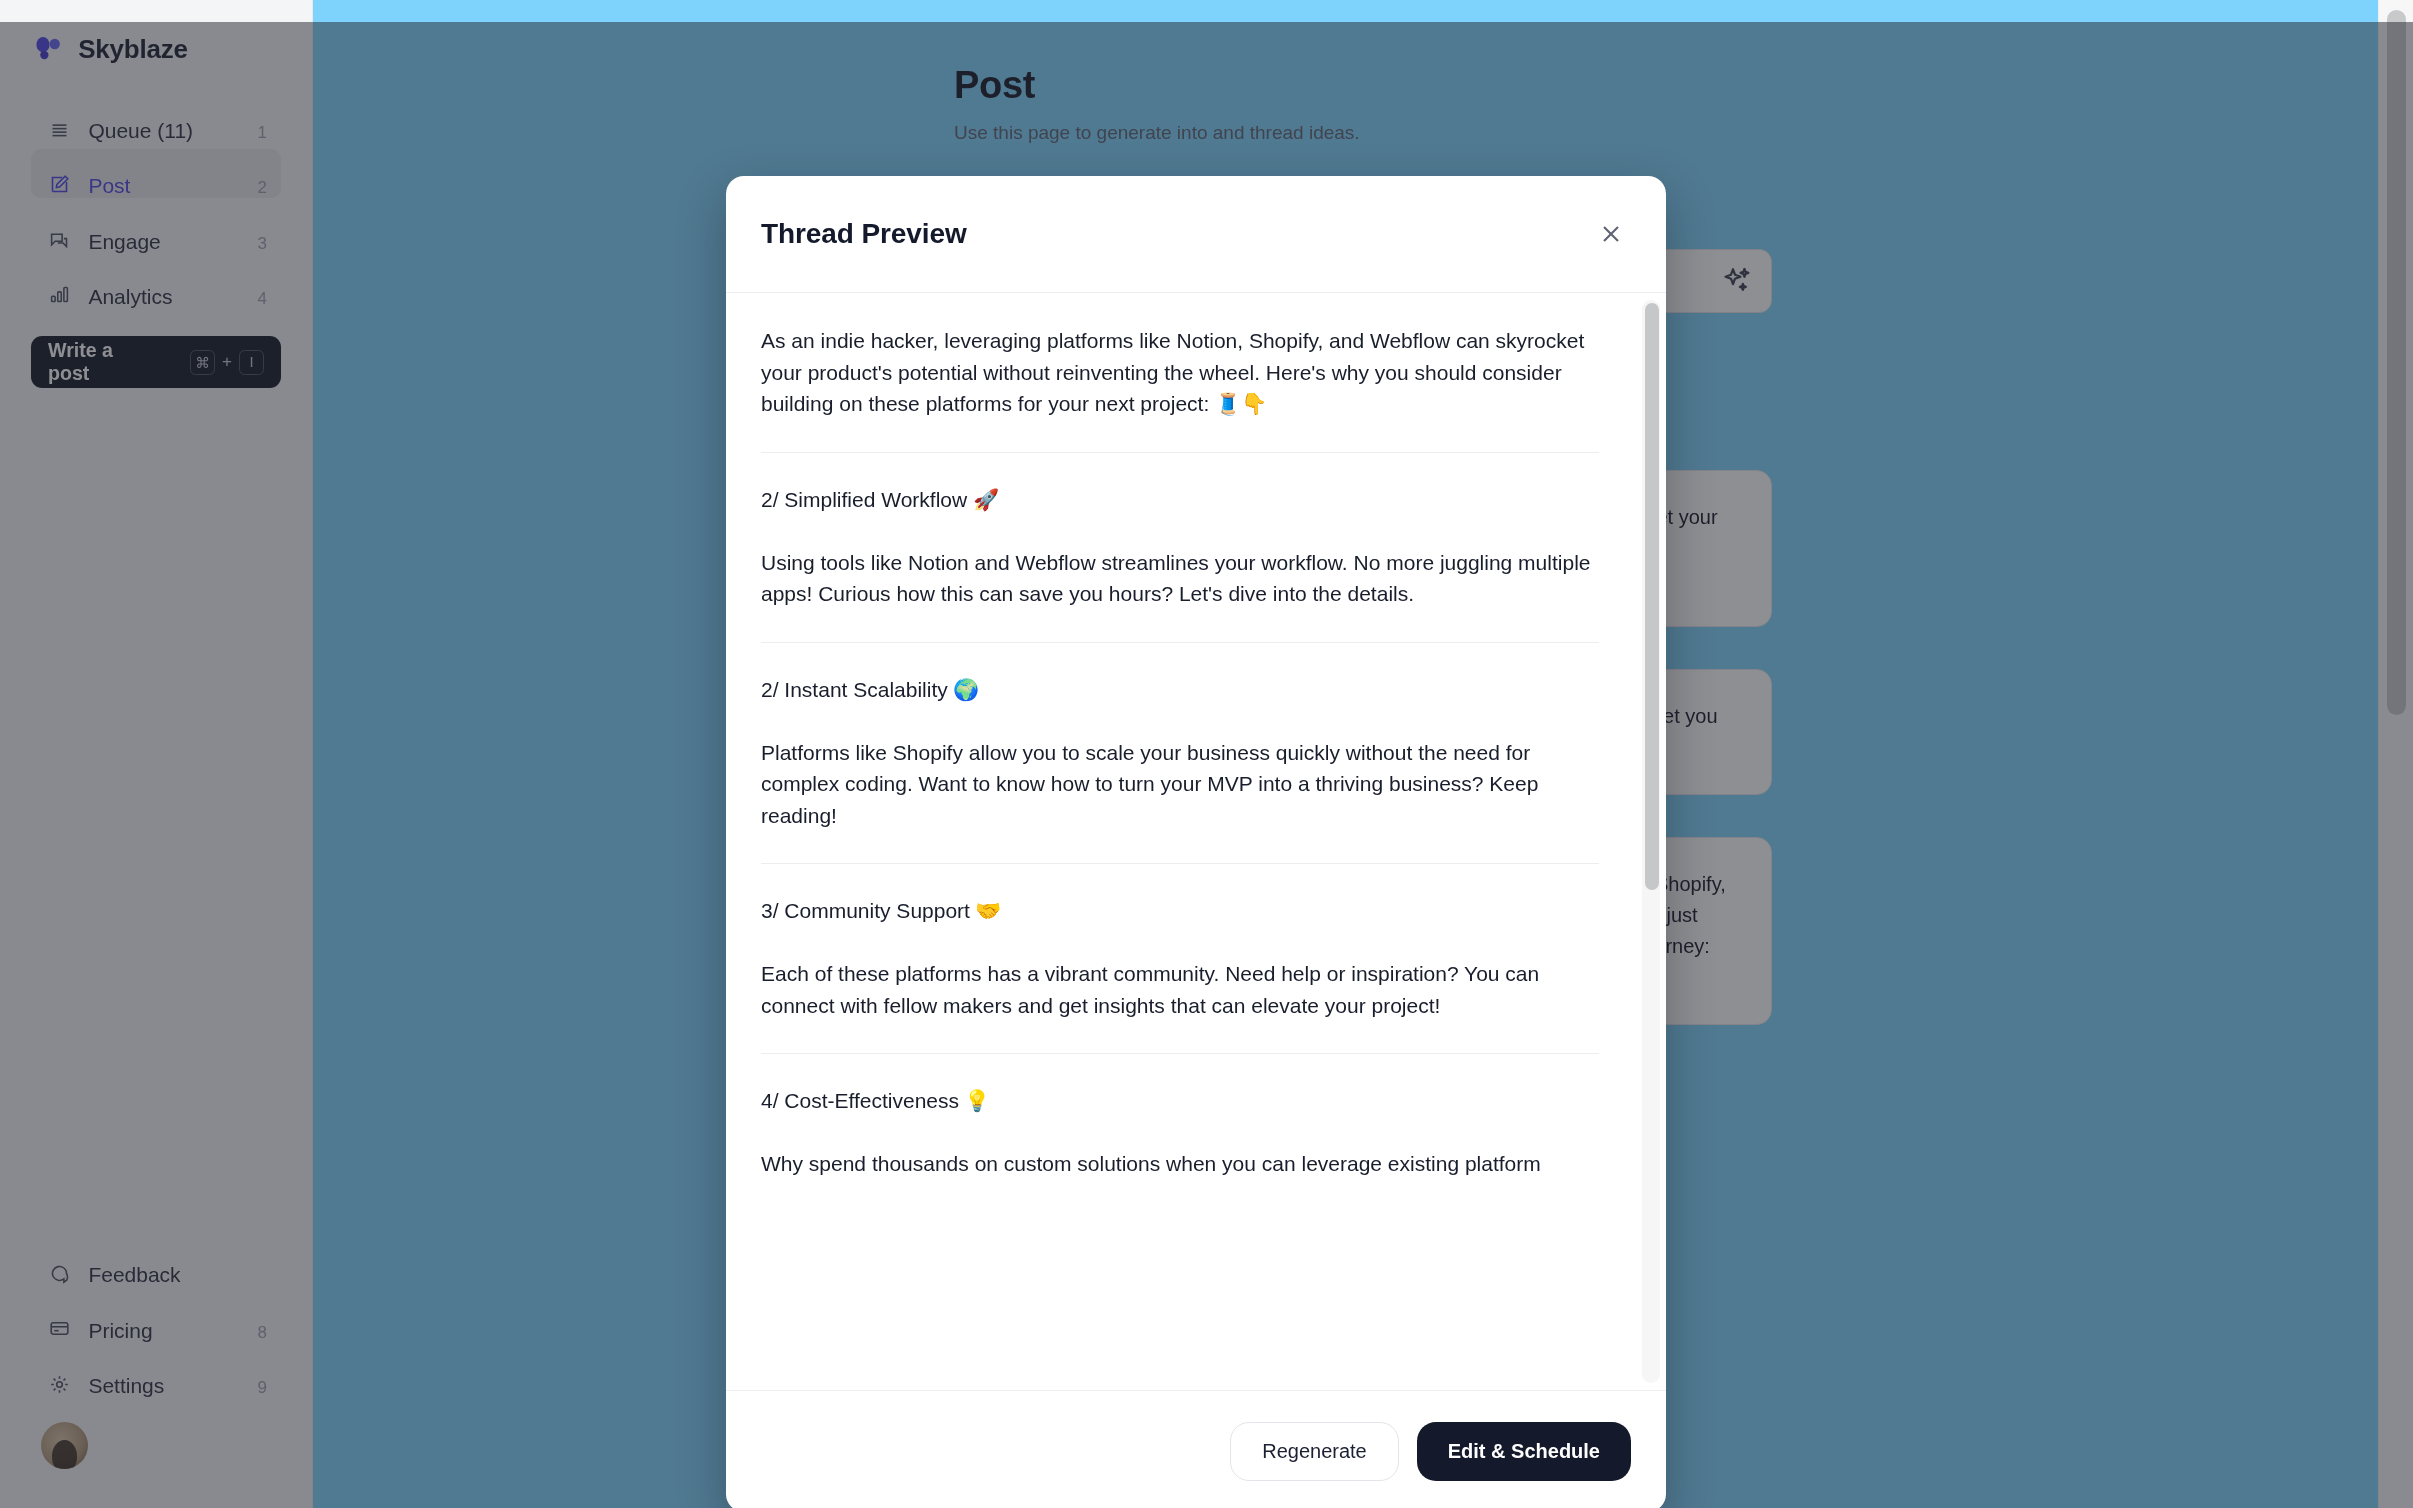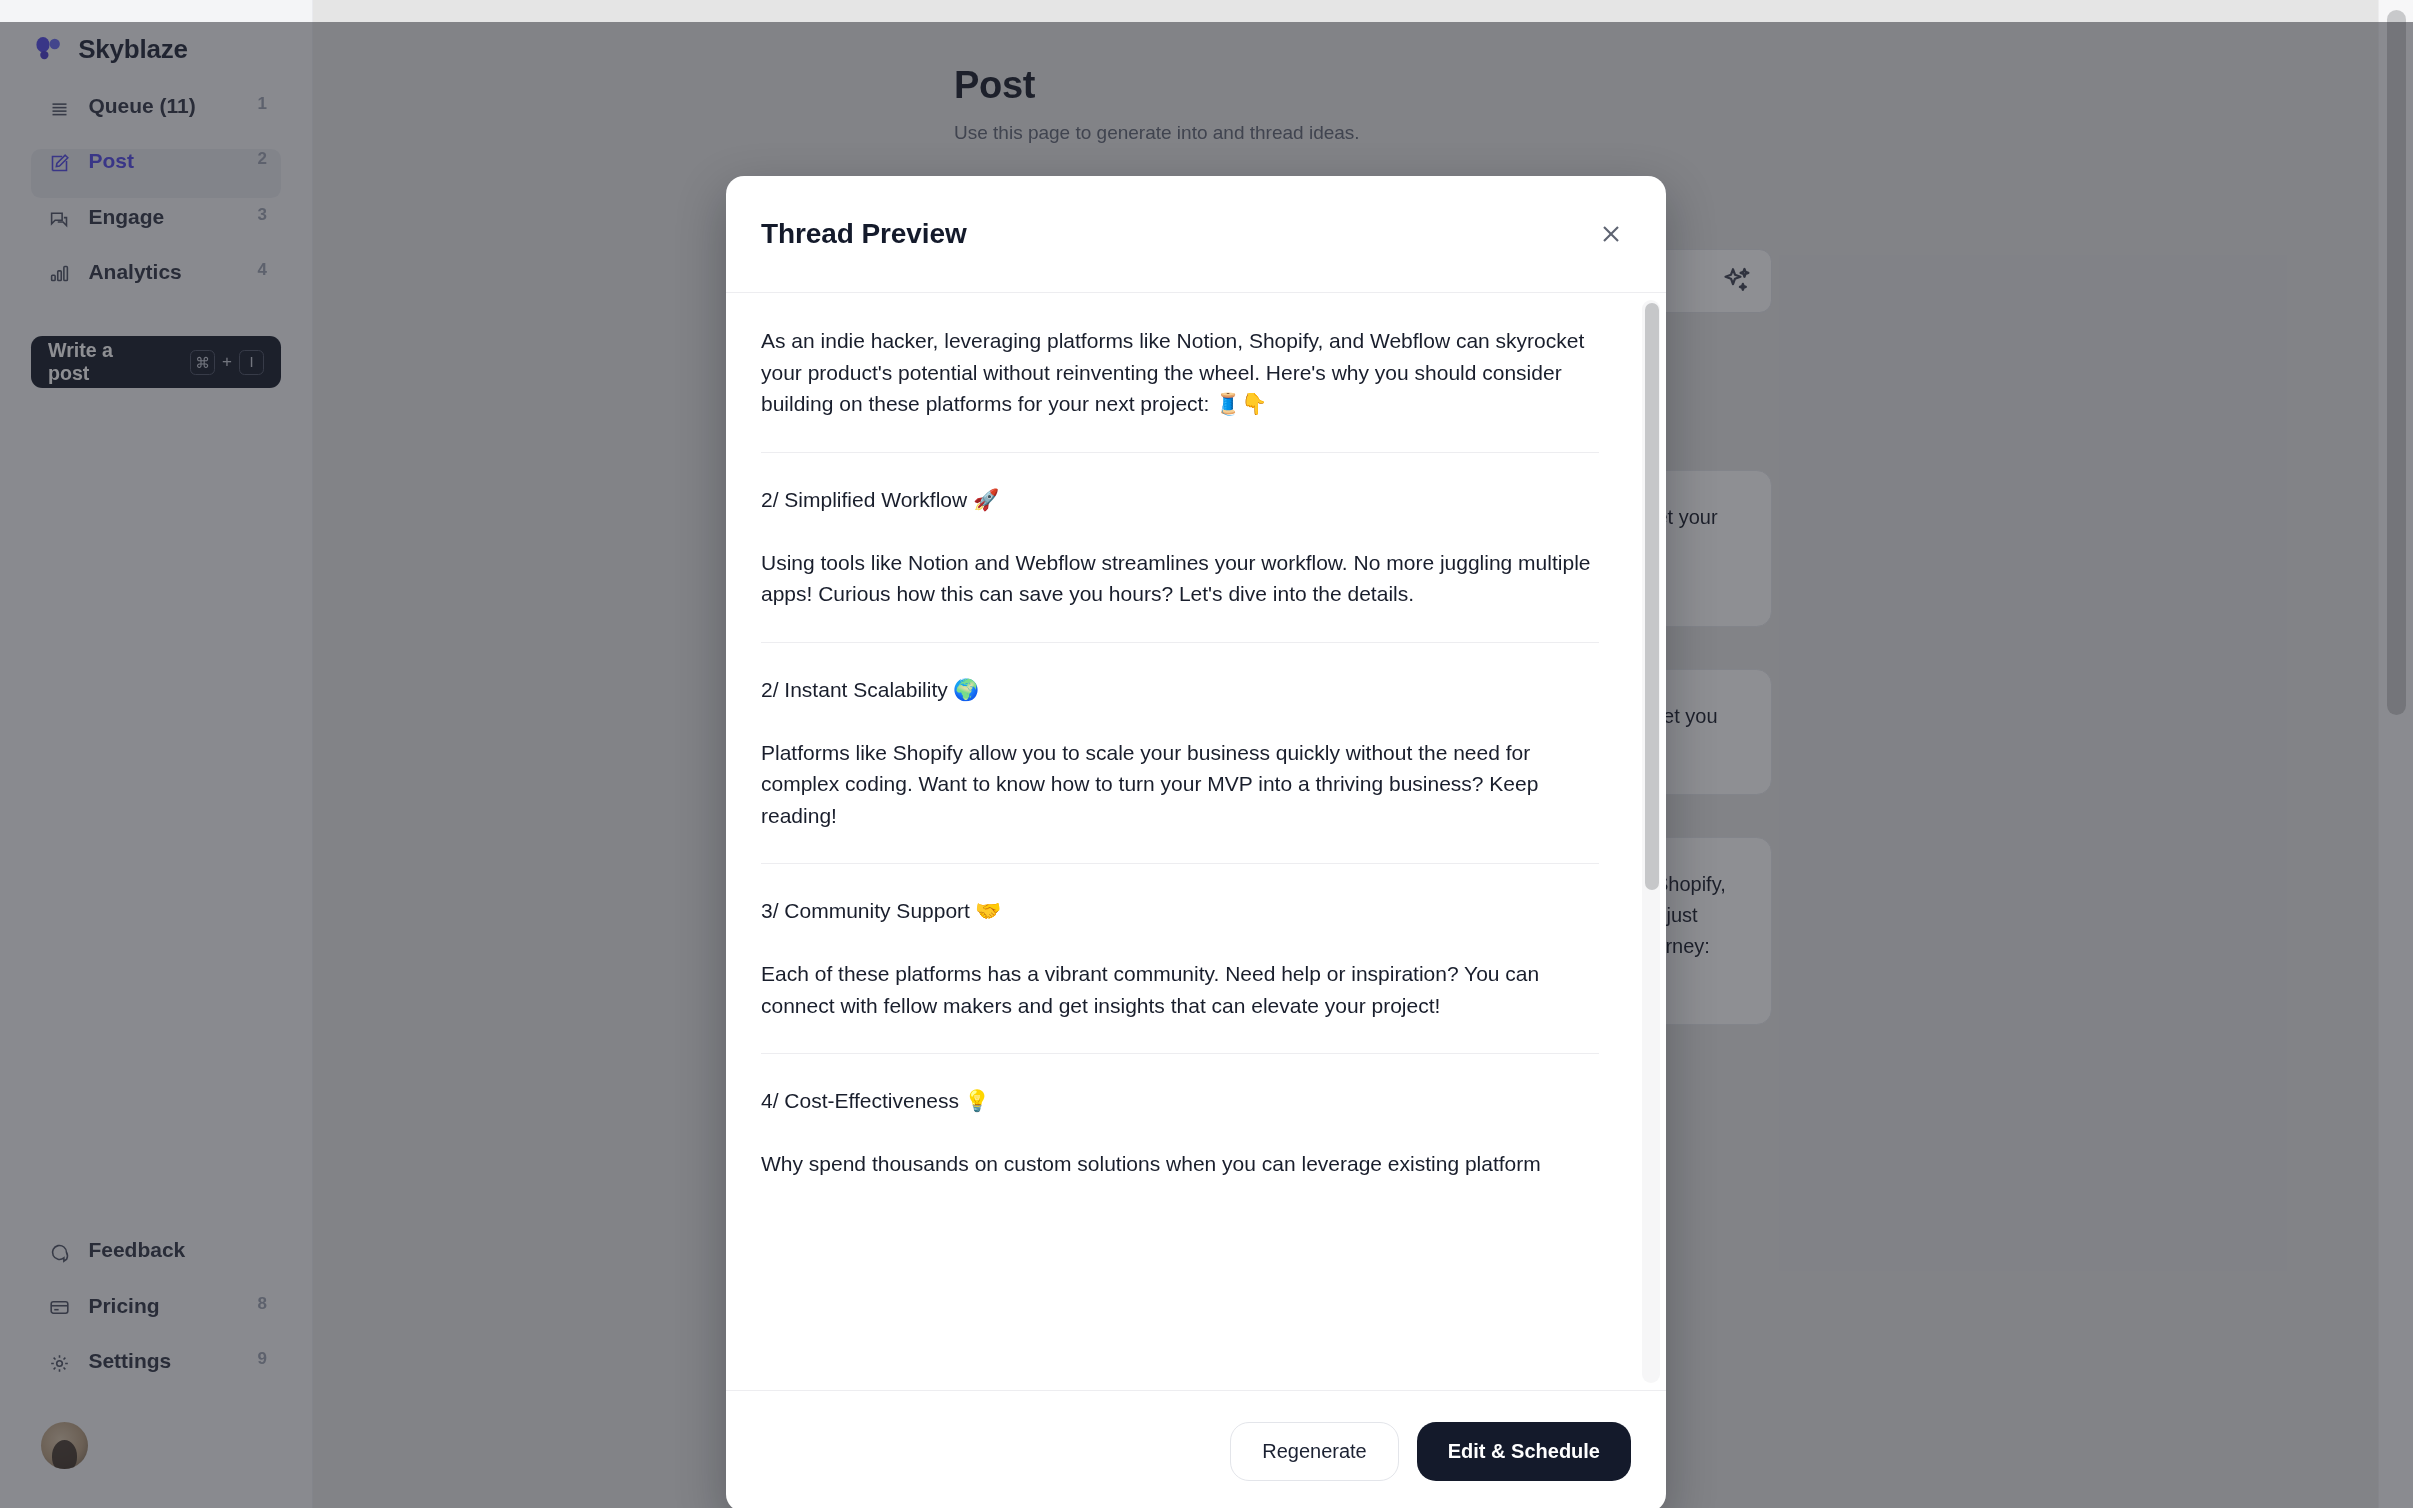--- a/index.html
+++ b/index.html
@@ -10,21 +10,21 @@
     overflow: hidden;
     background: #ffffff;
     font-family: "Liberation Sans", sans-serif;
   }
 
   
   #app {
     position: absolute;
     inset: 0;
     display: flex;
-    background: #e5e5e5;
+    background: #7dd3fc;
   }
 
   
   #sidebar {
     width: 313px;
     flex: 0 0 313px;
     height: 1508px;
     background: #f4f5f7;
     border-right: 1.4px solid #e9eaee;
     padding: 0 31px;
@@ -42,28 +42,27 @@
   }
   .brand-logo { width: 29px; height: 29px; flex: 0 0 29px; }
   .brand-name {
     font-size: 26px;
     font-weight: 700;
     color: #1b2033;
     letter-spacing: -0.2px;
   }
   .nav-item {
     display: flex;
-    align-items: flex-start;
+    align-items: flex-end;
     height: 49px;
     border-radius: 9.8px;
     padding: 0 14px;
     margin-bottom: 6.3px;
     cursor: pointer;
     color: #2c3142;
-    font-weight: bold;
   }
   .nav-item.active { background: #e7e8ed; }
   .nav-item.active .nav-label { color: #4f46e5; }
   .nav-item.active .nav-ico svg { stroke: #4f46e5; }
   .nav-ico {
     width: 28px; height: 28px; flex: 0 0 28px;
     display: flex; align-items: center; justify-content: center;
     margin-right: 15.4px;
   }
   .nav-ico svg { stroke: #4a4f60; fill: none; stroke-width: 1.8; }

